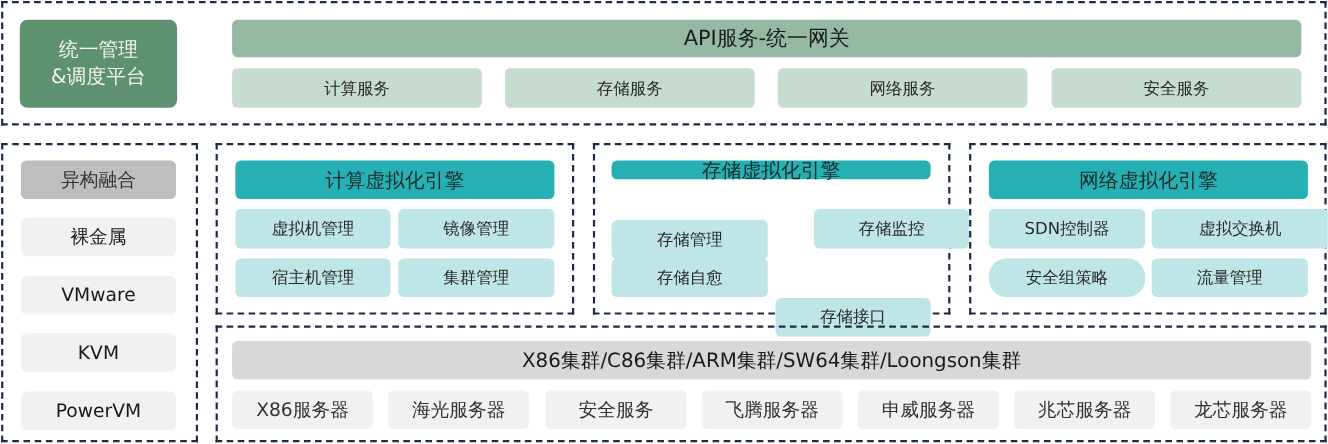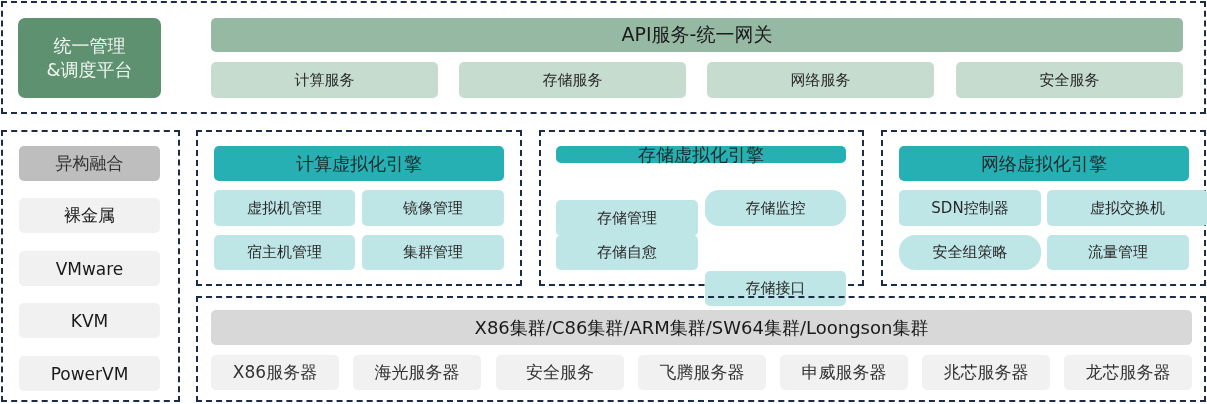--- a/index.html
+++ b/index.html
@@ -44,21 +44,21 @@
 <div class="frame" style="left:196px; top:130px; width:326px; height:156px;"></div>
 <div class="box engine" style="left:214px; top:146px; width:290px; height:35px;">计算虚拟化引擎</div>
 <div class="box feat" style="left:214px; top:190px; width:141px; height:36px;">虚拟机管理</div>
 <div class="box feat" style="left:362px; top:190px; width:142px; height:36px;">镜像管理</div>
 <div class="box feat" style="left:214px; top:235px; width:141px; height:35px;">宿主机管理</div>
 <div class="box feat" style="left:362px; top:235px; width:142px; height:35px;">集群管理</div>
 
 <div class="frame" style="left:539px; top:130px; width:325px; height:156px;"></div>
 <div class="box engine" style="left:556px; top:146px; width:290px; height:17px;">存储虚拟化引擎</div>
 <div class="box feat" style="left:556px; top:200px; width:142px; height:36px;">存储管理</div>
-<div class="box feat" style="left:705px; top:190px; width:141px; height:36px;border-radius:14px;">存储监控</div>
+<div class="box feat" style="left:740px; top:190px; width:141px; height:36px;">存储监控</div>
 <div class="box feat" style="left:556px; top:235px; width:142px; height:35px;">存储自愈</div>
 <div class="box feat" style="left:705px; top:235px; width:141px; height:35px;margin-top:36px;">存储接口</div>
 
 <div class="frame" style="left:881px; top:130px; width:325px; height:156px;"></div>
 <div class="box engine" style="left:899px; top:146px; width:290px; height:35px;">网络虚拟化引擎</div>
 <div class="box feat" style="left:899px; top:190px; width:142px; height:36px;">SDN控制器</div>
 <div class="box feat" style="left:1047px; top:190px; width:161px; height:36px;">虚拟交换机</div>
 <div class="box feat" style="left:899px; top:235px; width:142px; height:35px;border-radius:16px;">安全组策略</div>
 <div class="box feat" style="left:1047px; top:235px; width:142px; height:35px;">流量管理</div>
 

